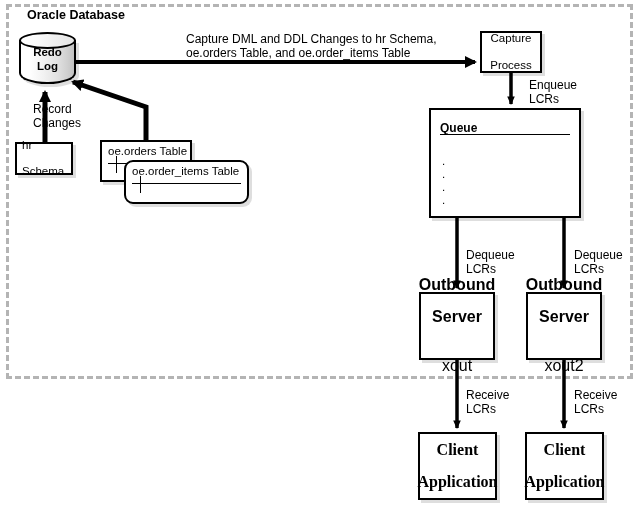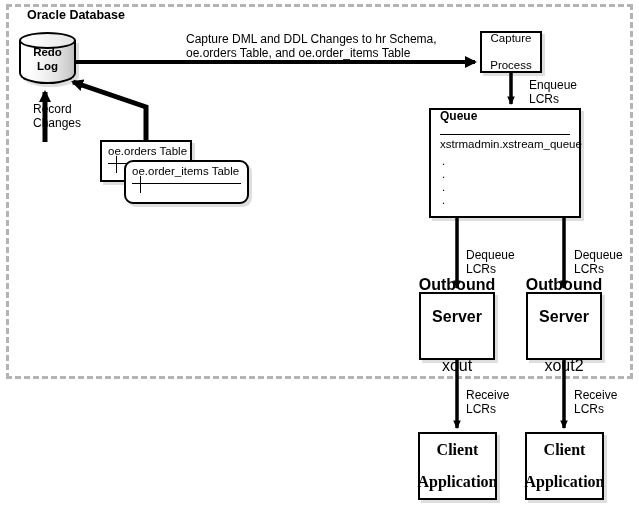--- a/index.html
+++ b/index.html
@@ -160,21 +160,21 @@
   }
 
   
   #queue {
     left: 429px; top: 108px; width: 152px; height: 110px;
     display: block;
     padding: 0;
   }
   #queue .q-title {
     position: absolute;
-    left: 9px; top: 0;
+    left: 9px; top: 12px;
     font-size: 12px;
     font-weight: bold;
   }
   #queue .q-rule {
     position: absolute;
     left: 9px; right: 9px; top: 24px;
     height: 0;
     border-top: 1.5px solid #000000;
   }
   #queue .q-name {
@@ -255,20 +255,24 @@
 
   <div id="redo-log">
     <div class="cyl-body"></div>
     <div class="cyl-top"></div>
     <div class="cyl-text">
       <div>Redo</div>
       <div>Log</div>
     </div>
   </div>
 
+  <div class="node" id="hr-schema">
+    <div>hr</div>
+    <div>Schema</div>
+  </div>
 
   <div class="tbl-box" id="oe-orders">
     <div class="tbl-name">oe.orders Table</div>
     <div class="tbl-rule"></div>
     <div class="tbl-tick"></div>
   </div>
 
   <div class="tbl-box" id="oe-order-items">
     <div class="tbl-name">oe.order_items Table</div>
     <div class="tbl-rule"></div>
@@ -276,21 +280,20 @@
   </div>
 
   <div class="node" id="capture-process">
     <div>Capture</div>
     <div>Process</div>
   </div>
 
   <div class="node" id="queue">
     <div class="q-title">Queue</div>
     <div class="q-rule"></div>
-    <div class="q-name">xstrmadmin.xstream_queue</div>
     <div class="q-dots" style="white-space:pre;">.
 .
 .
 .</div>
   </div>
 
   <div class="node server-box" id="outbound-1">
     <div class="sb-l1">Outbound</div>
     <div class="sb-l2">Server</div>
     <div class="sb-sub">xout</div>

